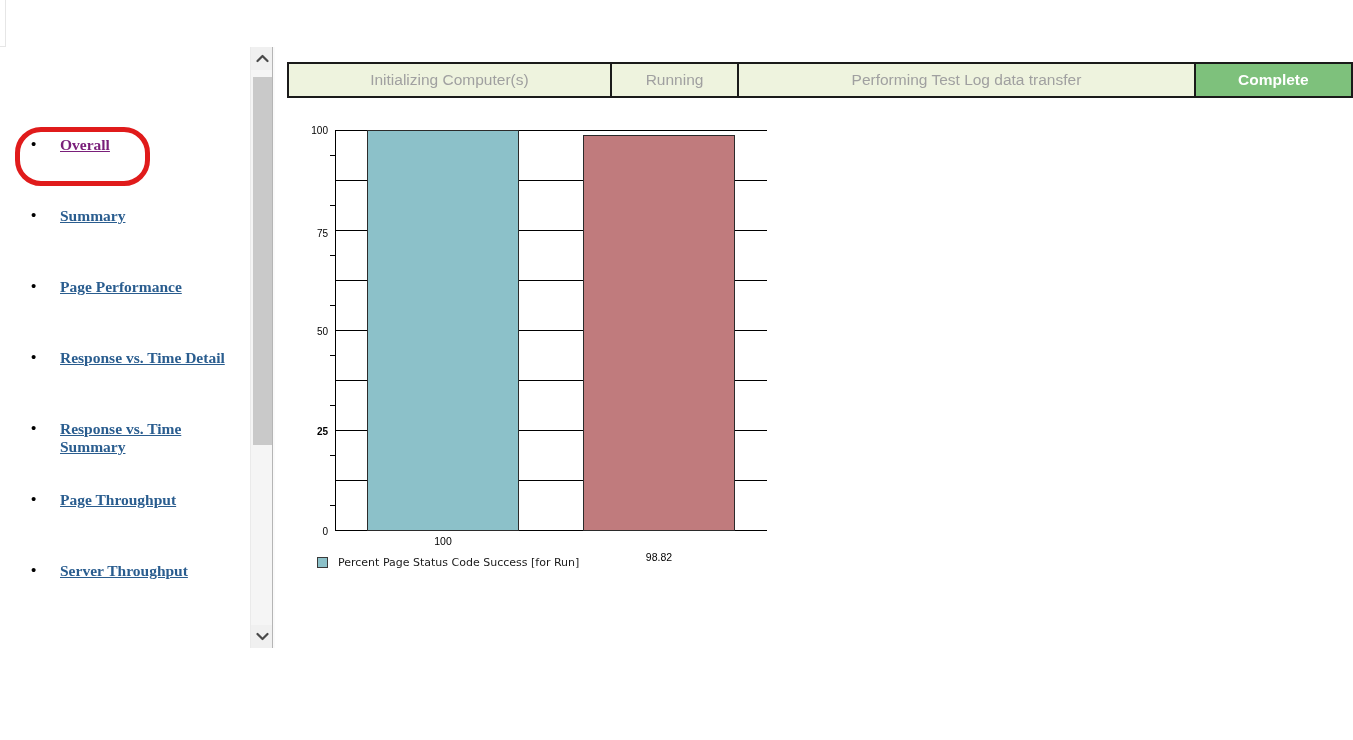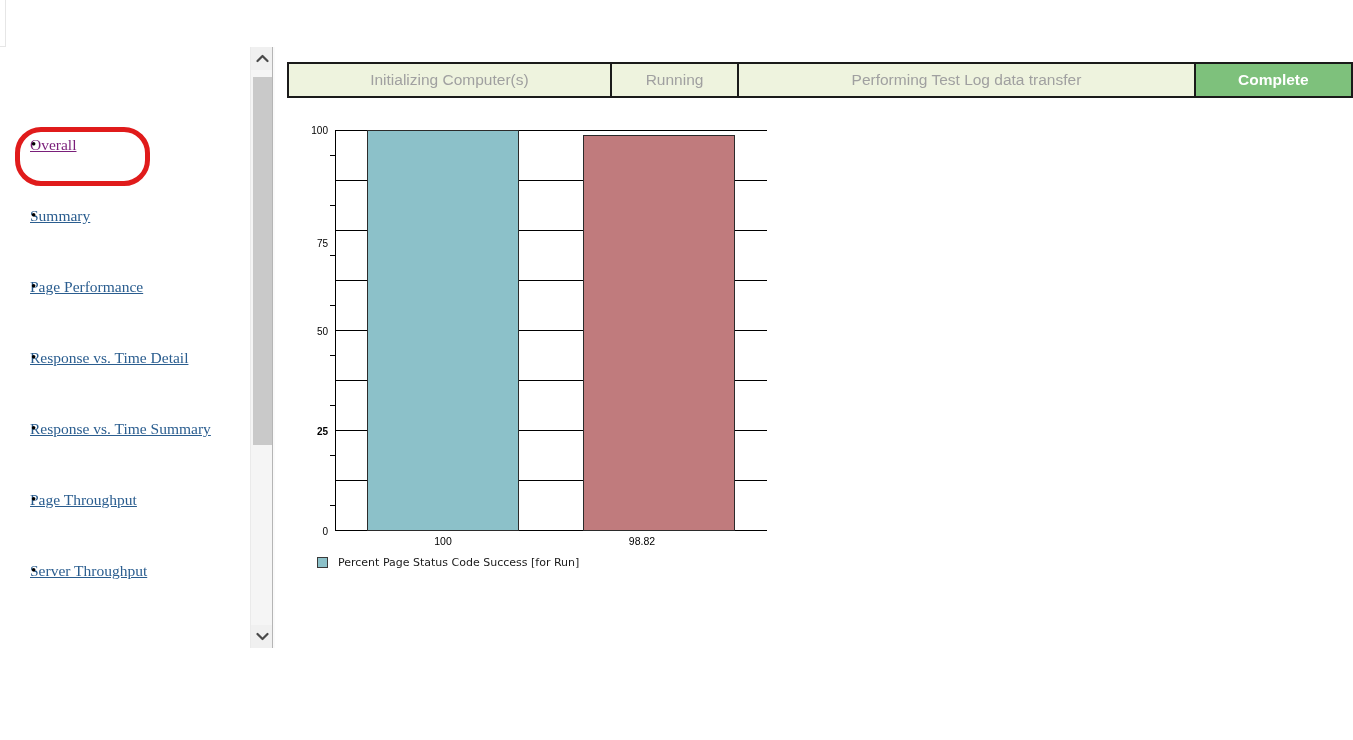--- a/index.html
+++ b/index.html
@@ -28,23 +28,24 @@
   }
 
   ul.nav-list {
     list-style: none;
     margin: 0; padding: 0;
     position: absolute; left: 0; top: 136px; width: 249px;
   }
   ul.nav-list li {
     position: relative;
     height: 71px;
-    padding-left: 30px;
+    padding-left: 60px;
     font-family: "Liberation Serif", serif;
     font-size: 15.5px;
+    font-weight: bold;
   }
   ul.nav-list li::before {
     content: "\2022";
     position: absolute; left: 31px; top: 1px;
     color: #000; font-size: 15px; line-height: 1;
   }
   ul.nav-list li a {
     color: #2a5d8f;
     text-decoration: underline;
     font-family: "Liberation Serif", serif;
@@ -235,30 +236,30 @@
             <div class="tickmark" style="top: 225.062px;"></div>
             <div class="tickmark" style="top: 174.938px;"></div>
             <div class="tickmark" style="top: 124.812px;"></div>
             <div class="tickmark" style="top: 74.6875px;"></div>
             <div class="tickmark" style="top: 24.5625px;"></div>
           </div>
         <div id="ylabels">
             <div class="ylabel" style="top: 401px;">0</div>
             <div class="ylabel" style="top: 300.75px; font-weight: bold;">25</div>
             <div class="ylabel" style="top: 200.5px;">50</div>
-            <div class="ylabel" style="top: 113px;">75</div>
+            <div class="ylabel" style="top: 103px;">75</div>
             <div class="ylabel" style="top: 0px;">100</div>
           </div>
         <div id="bars">
             <div class="bar" style="left: 32px; width: 152px; height: 401px; background: rgb(140, 193, 201);"></div>
             <div class="bar" style="left: 248px; width: 152px; height: 396.268px; background: rgb(192, 123, 125);"></div>
           </div>
         <div id="xlabels">
             <div class="xlabel" style="left: 108px;">100</div>
-            <div class="xlabel" style="left: 307px;">98.82</div>
+            <div class="xlabel" style="left: 324px; margin-top: 16px;">98.82</div>
           </div>
       </div>
 
       <div id="legend">
           <div class="legend-row">
             <span class="legend-swatch" style="background: rgb(140, 193, 201);"></span>
             <span class="legend-text">Percent Page Status Code Success [for Run]</span>
           </div>
         </div>
     </div>

